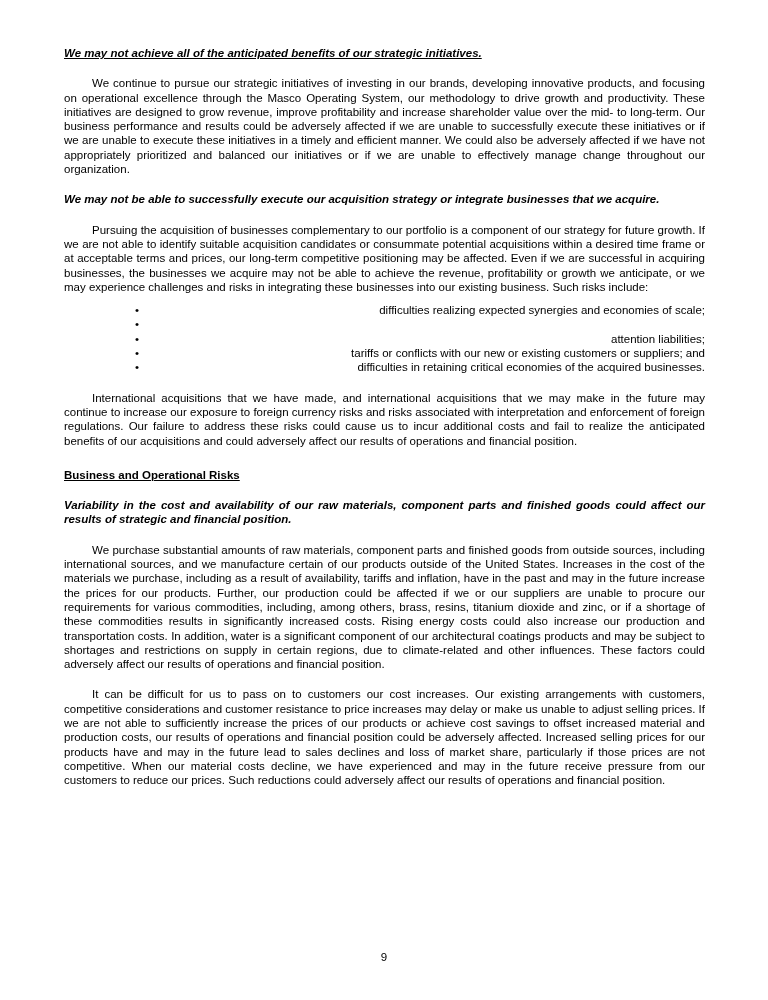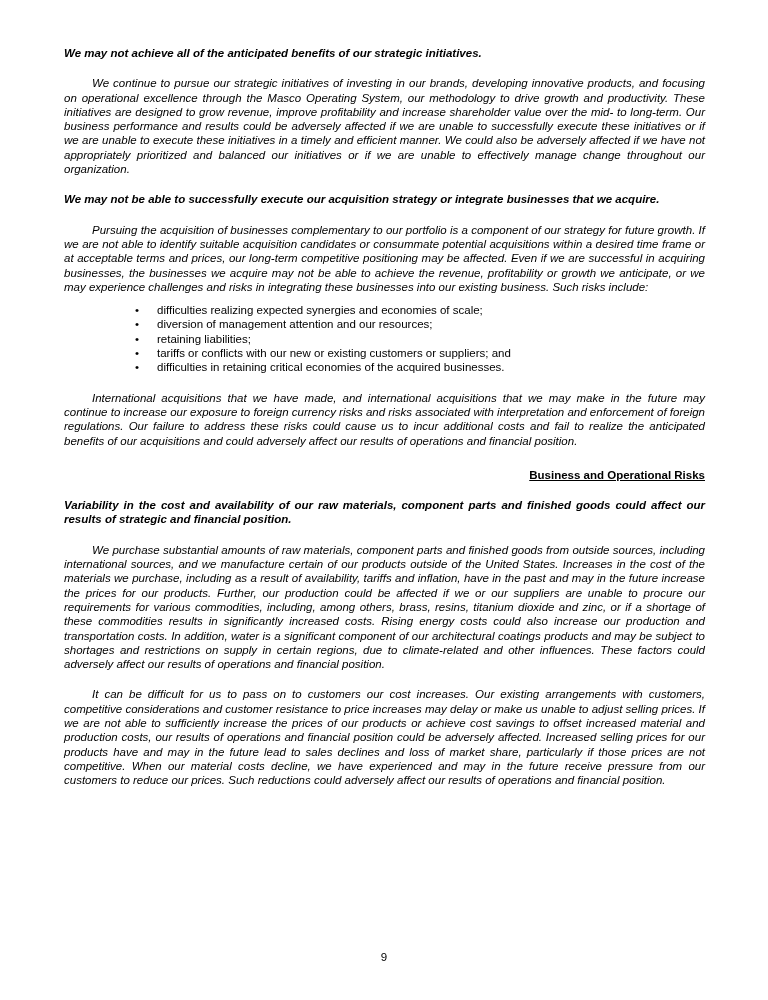--- a/index.html
+++ b/index.html
@@ -29,45 +29,43 @@
   .h-bold-italic {
     font-weight: bold;
     font-style: italic;
     text-align: justify;
     margin: 16px 0 0 0;
   }
   .h-bold-underline {
     font-weight: bold;
     text-decoration: underline;
     margin: 20px 0 0 0;
-    text-align: right;
   }
-  .h-first { margin-top: 0; }
+  .h-first { margin-top: 0; text-decoration: underline; }
   .para {
     text-align: justify;
     text-indent: 28px;
     margin: 16px 0 0 0;
-    font-style: italic;
   }
   .bullets {
     margin: 9px 0 0 0;
   }
   .bullet-row {
     display: flex;
     align-items: flex-start;
   }
   .bullet-row .marker {
     flex: 0 0 auto;
     width: 22px;
     margin-left: 71px;
     text-align: left;
   }
   .bullet-row .btext {
     flex: 1 1 auto;
-    text-align: left;
+    text-align: right;
   }
   .footer {
     position: absolute;
     top: 951px;
     left: 0;
     width: 768px;
     text-align: center;
     font-size: 11.5px;
   }
 </style>
@@ -85,25 +83,24 @@
 
     <div class="para">Pursuing the acquisition of businesses complementary to our portfolio is a component of our strategy for future growth. If we are not able to identify suitable acquisition candidates or consummate potential acquisitions within a desired time frame or at acceptable terms and prices, our long-term competitive positioning may be affected. Even if we are successful in acquiring businesses, the businesses we acquire may not be able to achieve the revenue, profitability or growth we anticipate, or we may experience challenges and risks in integrating these businesses into our existing business. Such risks include:</div>
 
     <div class="bullets">
       <div class="bullet-row">
         <span class="marker">•</span>
         <span class="btext">difficulties realizing expected synergies and economies of scale;</span>
       </div>
       <div class="bullet-row">
         <span class="marker">•</span>
-        <span class="btext">diversion of management attention and our resources;</span>
       </div>
       <div class="bullet-row">
         <span class="marker">•</span>
-        <span class="btext">retaining liabilities;</span>
+        <span class="btext">attention liabilities;</span>
       </div>
       <div class="bullet-row">
         <span class="marker">•</span>
         <span class="btext">tariffs or conflicts with our new or existing customers or suppliers; and</span>
       </div>
       <div class="bullet-row">
         <span class="marker">•</span>
         <span class="btext">difficulties in retaining critical economies of the acquired businesses.</span>
       </div>
     </div>

